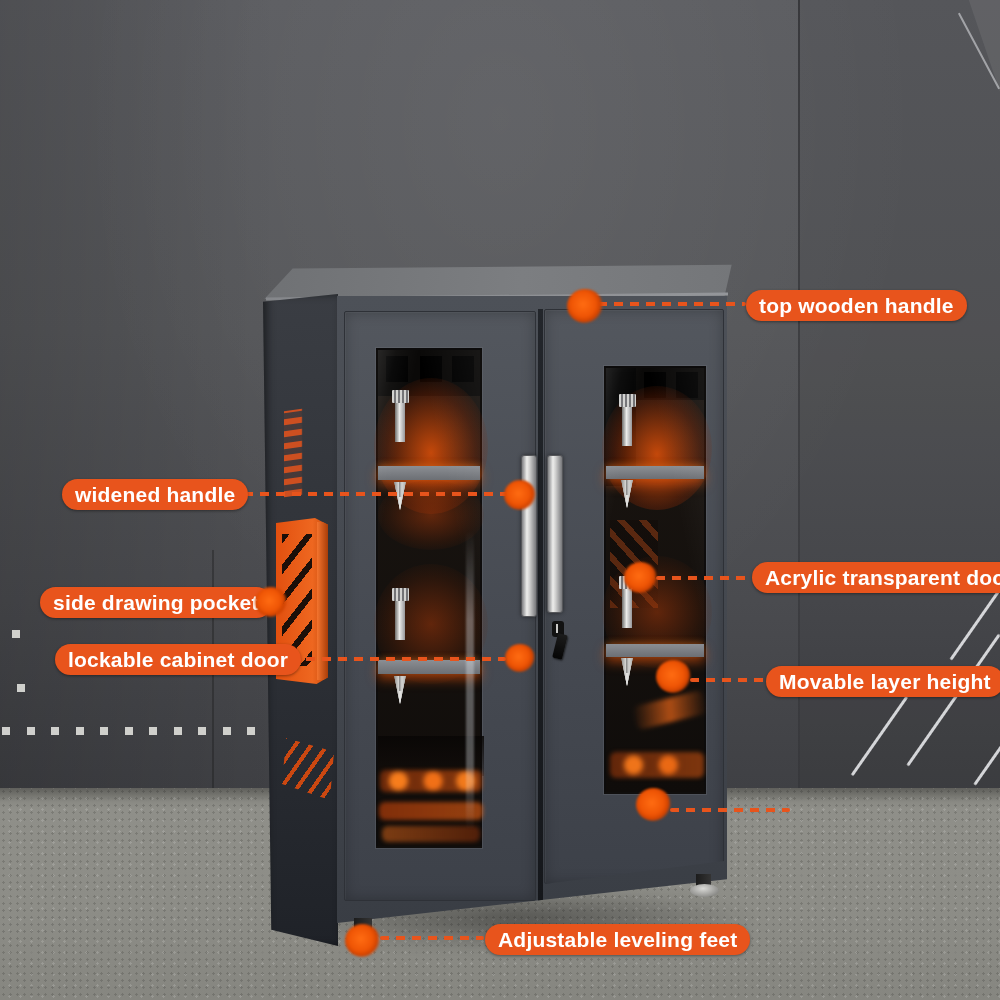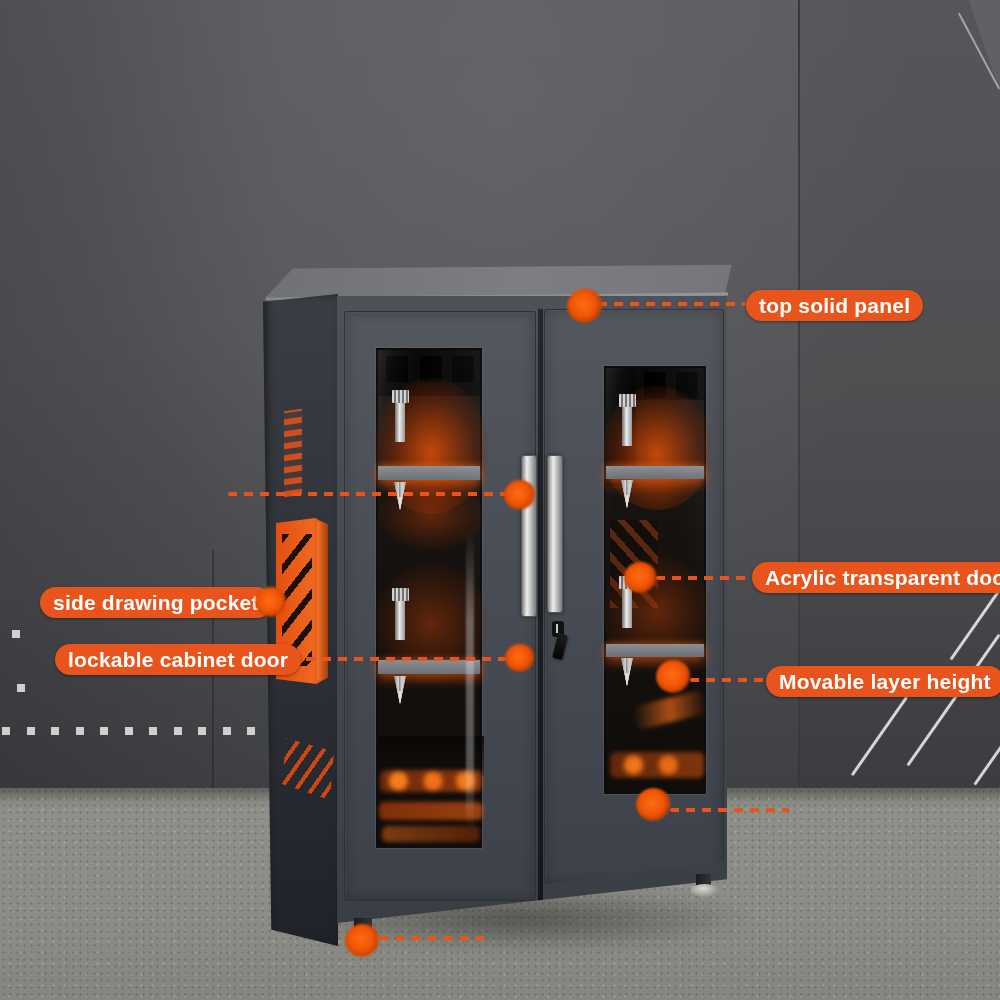--- a/index.html
+++ b/index.html
@@ -344,22 +344,23 @@
   <div class="vents"></div>
 
   <div class="foot-stem" style="left:354px;top:918px;width:18px;height:18px;"></div>
   <div class="foot-disc" style="left:348px;top:933px;width:32px;height:14px;"></div>
   <div class="foot-stem" style="left:696px;top:874px;width:15px;height:13px;"></div>
   <div class="foot-disc" style="left:690px;top:884px;width:29px;height:13px;"></div>
 
 
   <div class="cdot" style="left:567px;top:289px;width:36px;height:34px;"></div>
   <div class="dash" style="left:598px;top:302px;width:148px;"></div>
-  <div class="pill" style="left:746px;top:290px;">top solid panel</div>
-
+  <div class="pill" style="left:746px;top:290px;">top wooden handle</div>
+
+  <div class="pill" style="left:62px;top:479px;">widened handle</div>
   <div class="dash" style="left:228px;top:492px;width:280px;"></div>
   <div class="cdot" style="left:504px;top:480px;width:32px;height:30px;"></div>
 
   <div class="pill" style="left:40px;top:587px;">side drawing pocket</div>
   <div class="dash" style="left:214px;top:600px;width:46px;"></div>
   <div class="cdot" style="left:255px;top:587px;width:32px;height:30px;"></div>
 
   <div class="pill" style="left:55px;top:644px;">lockable cabinet door</div>
   <div class="dash" style="left:258px;top:657px;width:248px;"></div>
   <div class="cdot" style="left:505px;top:644px;width:30px;height:28px;"></div>
@@ -370,14 +371,15 @@
 
   <div class="cdot" style="left:656px;top:660px;width:35px;height:33px;"></div>
   <div class="dash" style="left:690px;top:678px;width:76px;"></div>
   <div class="pill" style="left:766px;top:666px;">Movable layer height</div>
 
   <div class="cdot" style="left:636px;top:788px;width:35px;height:33px;"></div>
   <div class="dash" style="left:670px;top:808px;width:120px;"></div>
 
   <div class="cdot" style="left:345px;top:924px;width:35px;height:33px;"></div>
   <div class="dash" style="left:380px;top:936px;width:104px;"></div>
+  <div class="pill" style="left:485px;top:924px;">Adjustable leveling feet</div>
 
 </div>
 
 </body></html>

